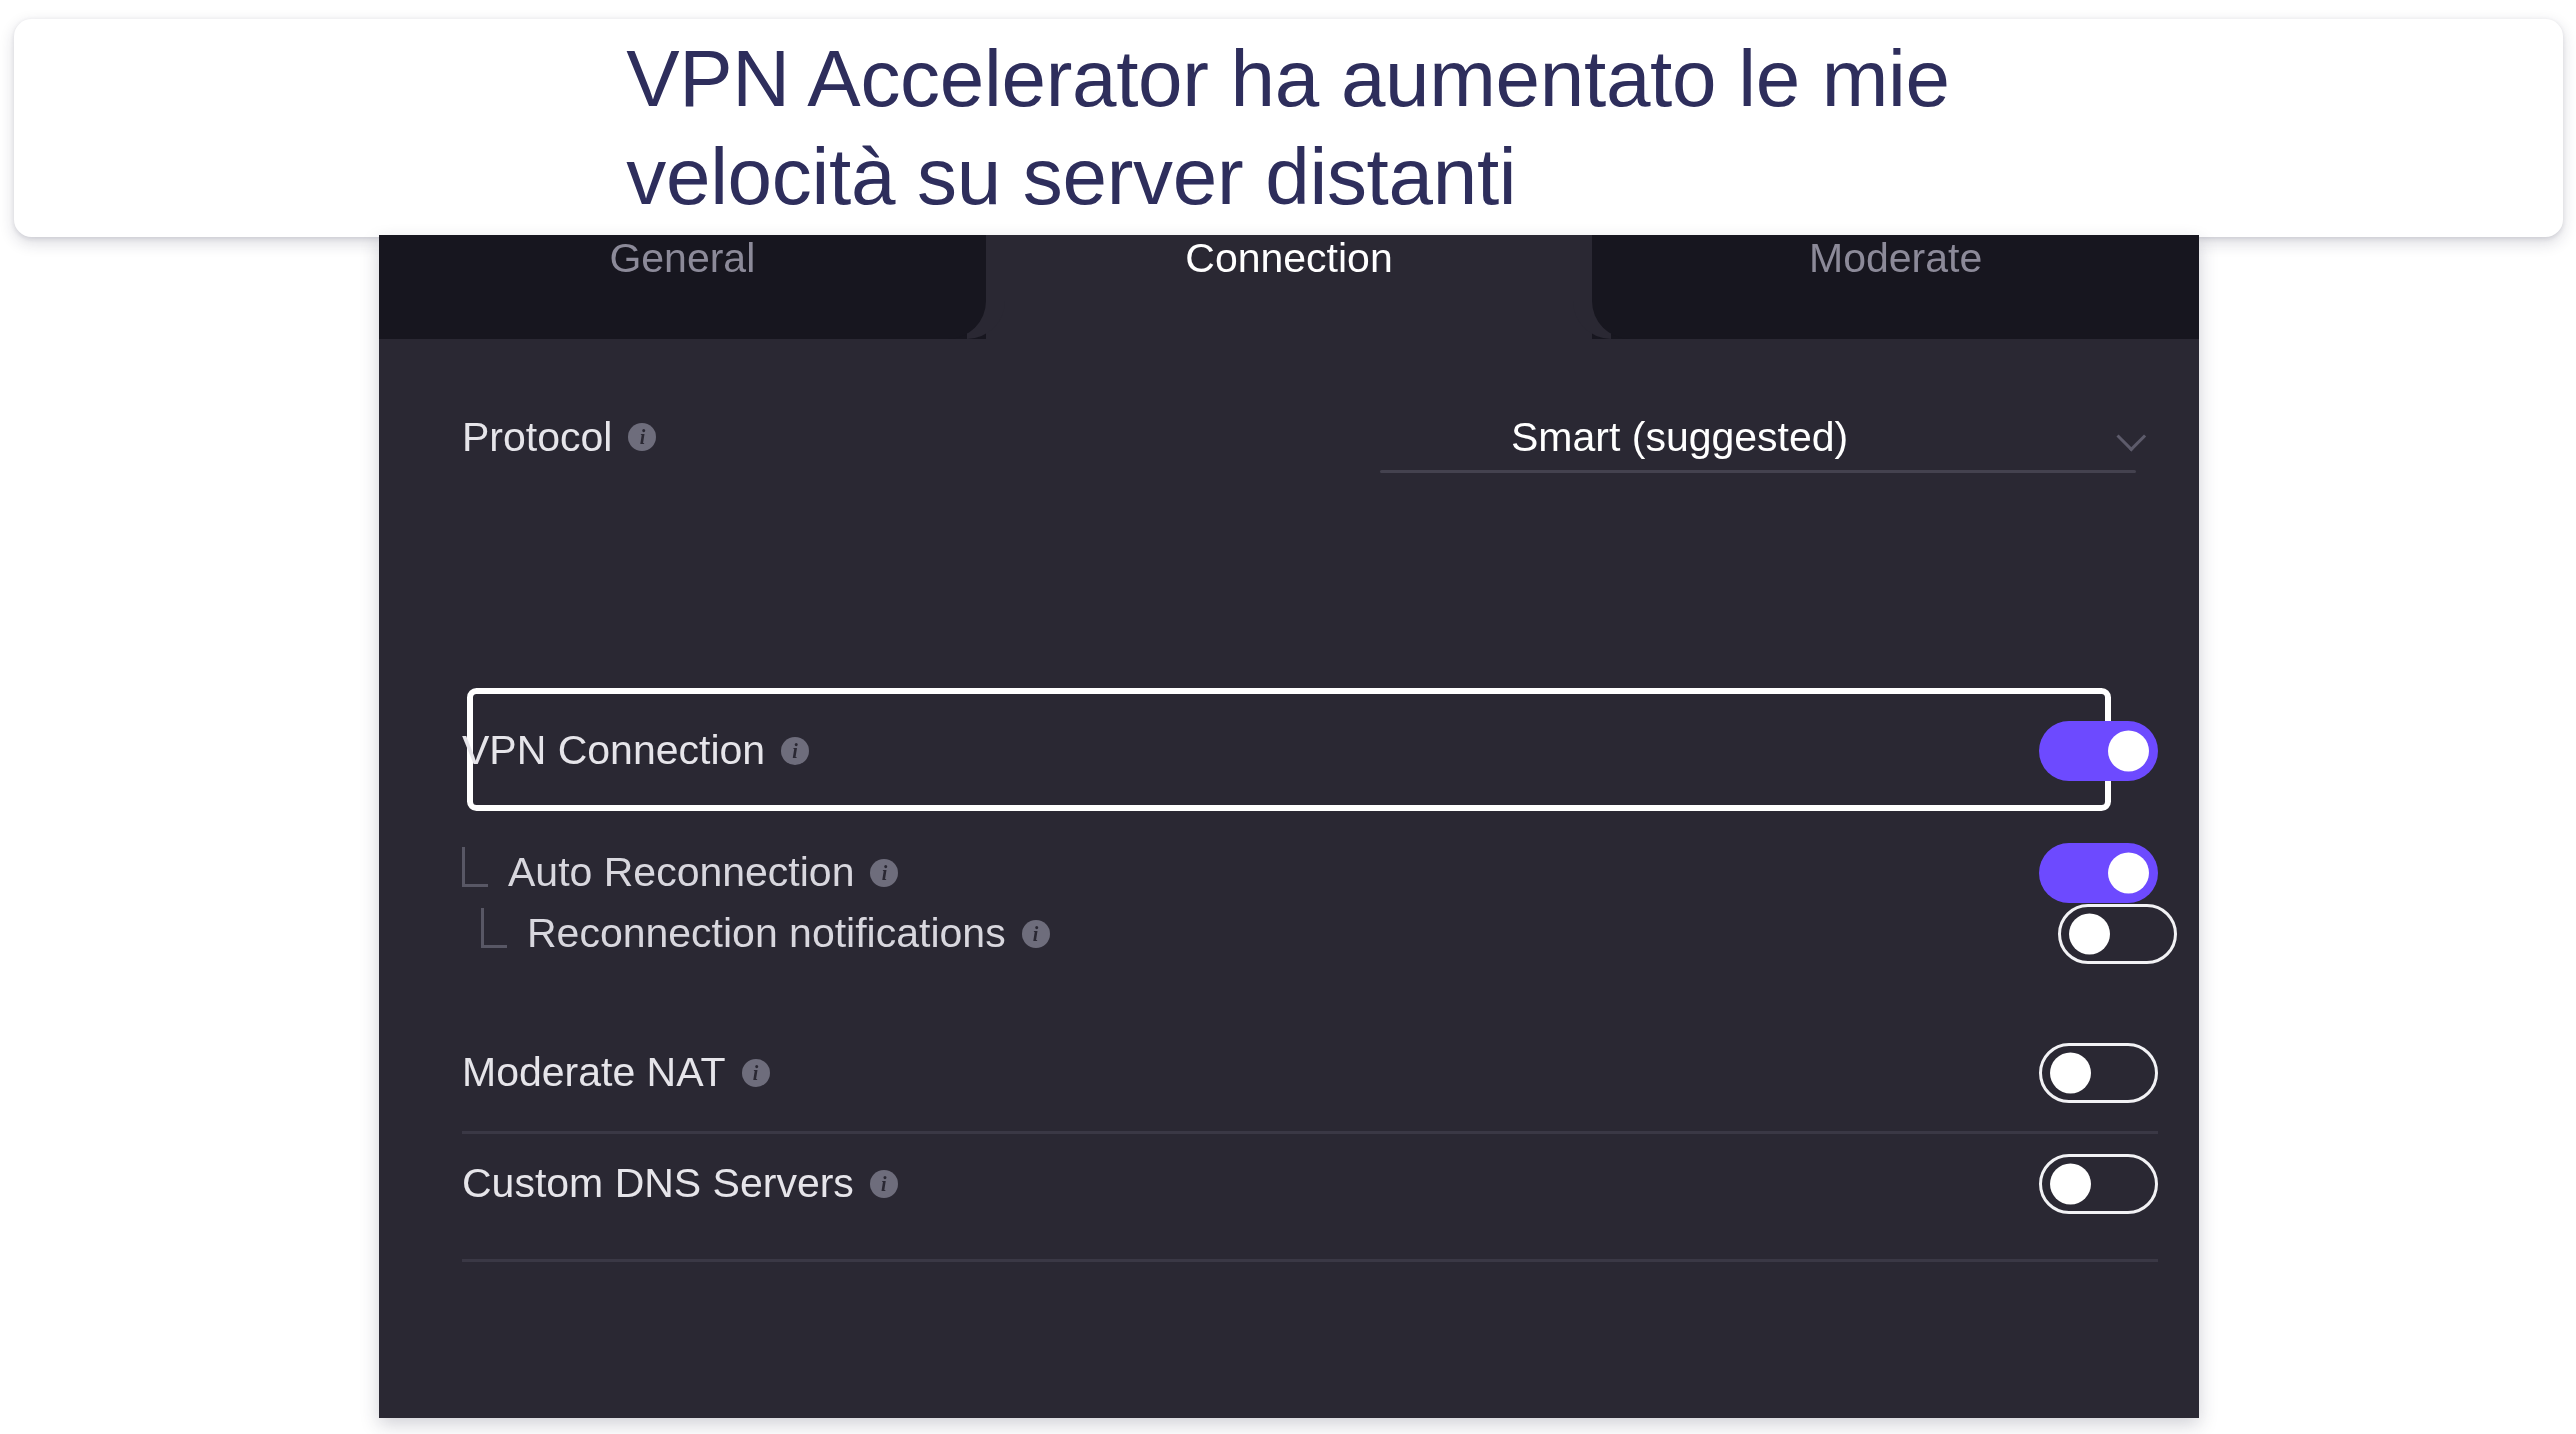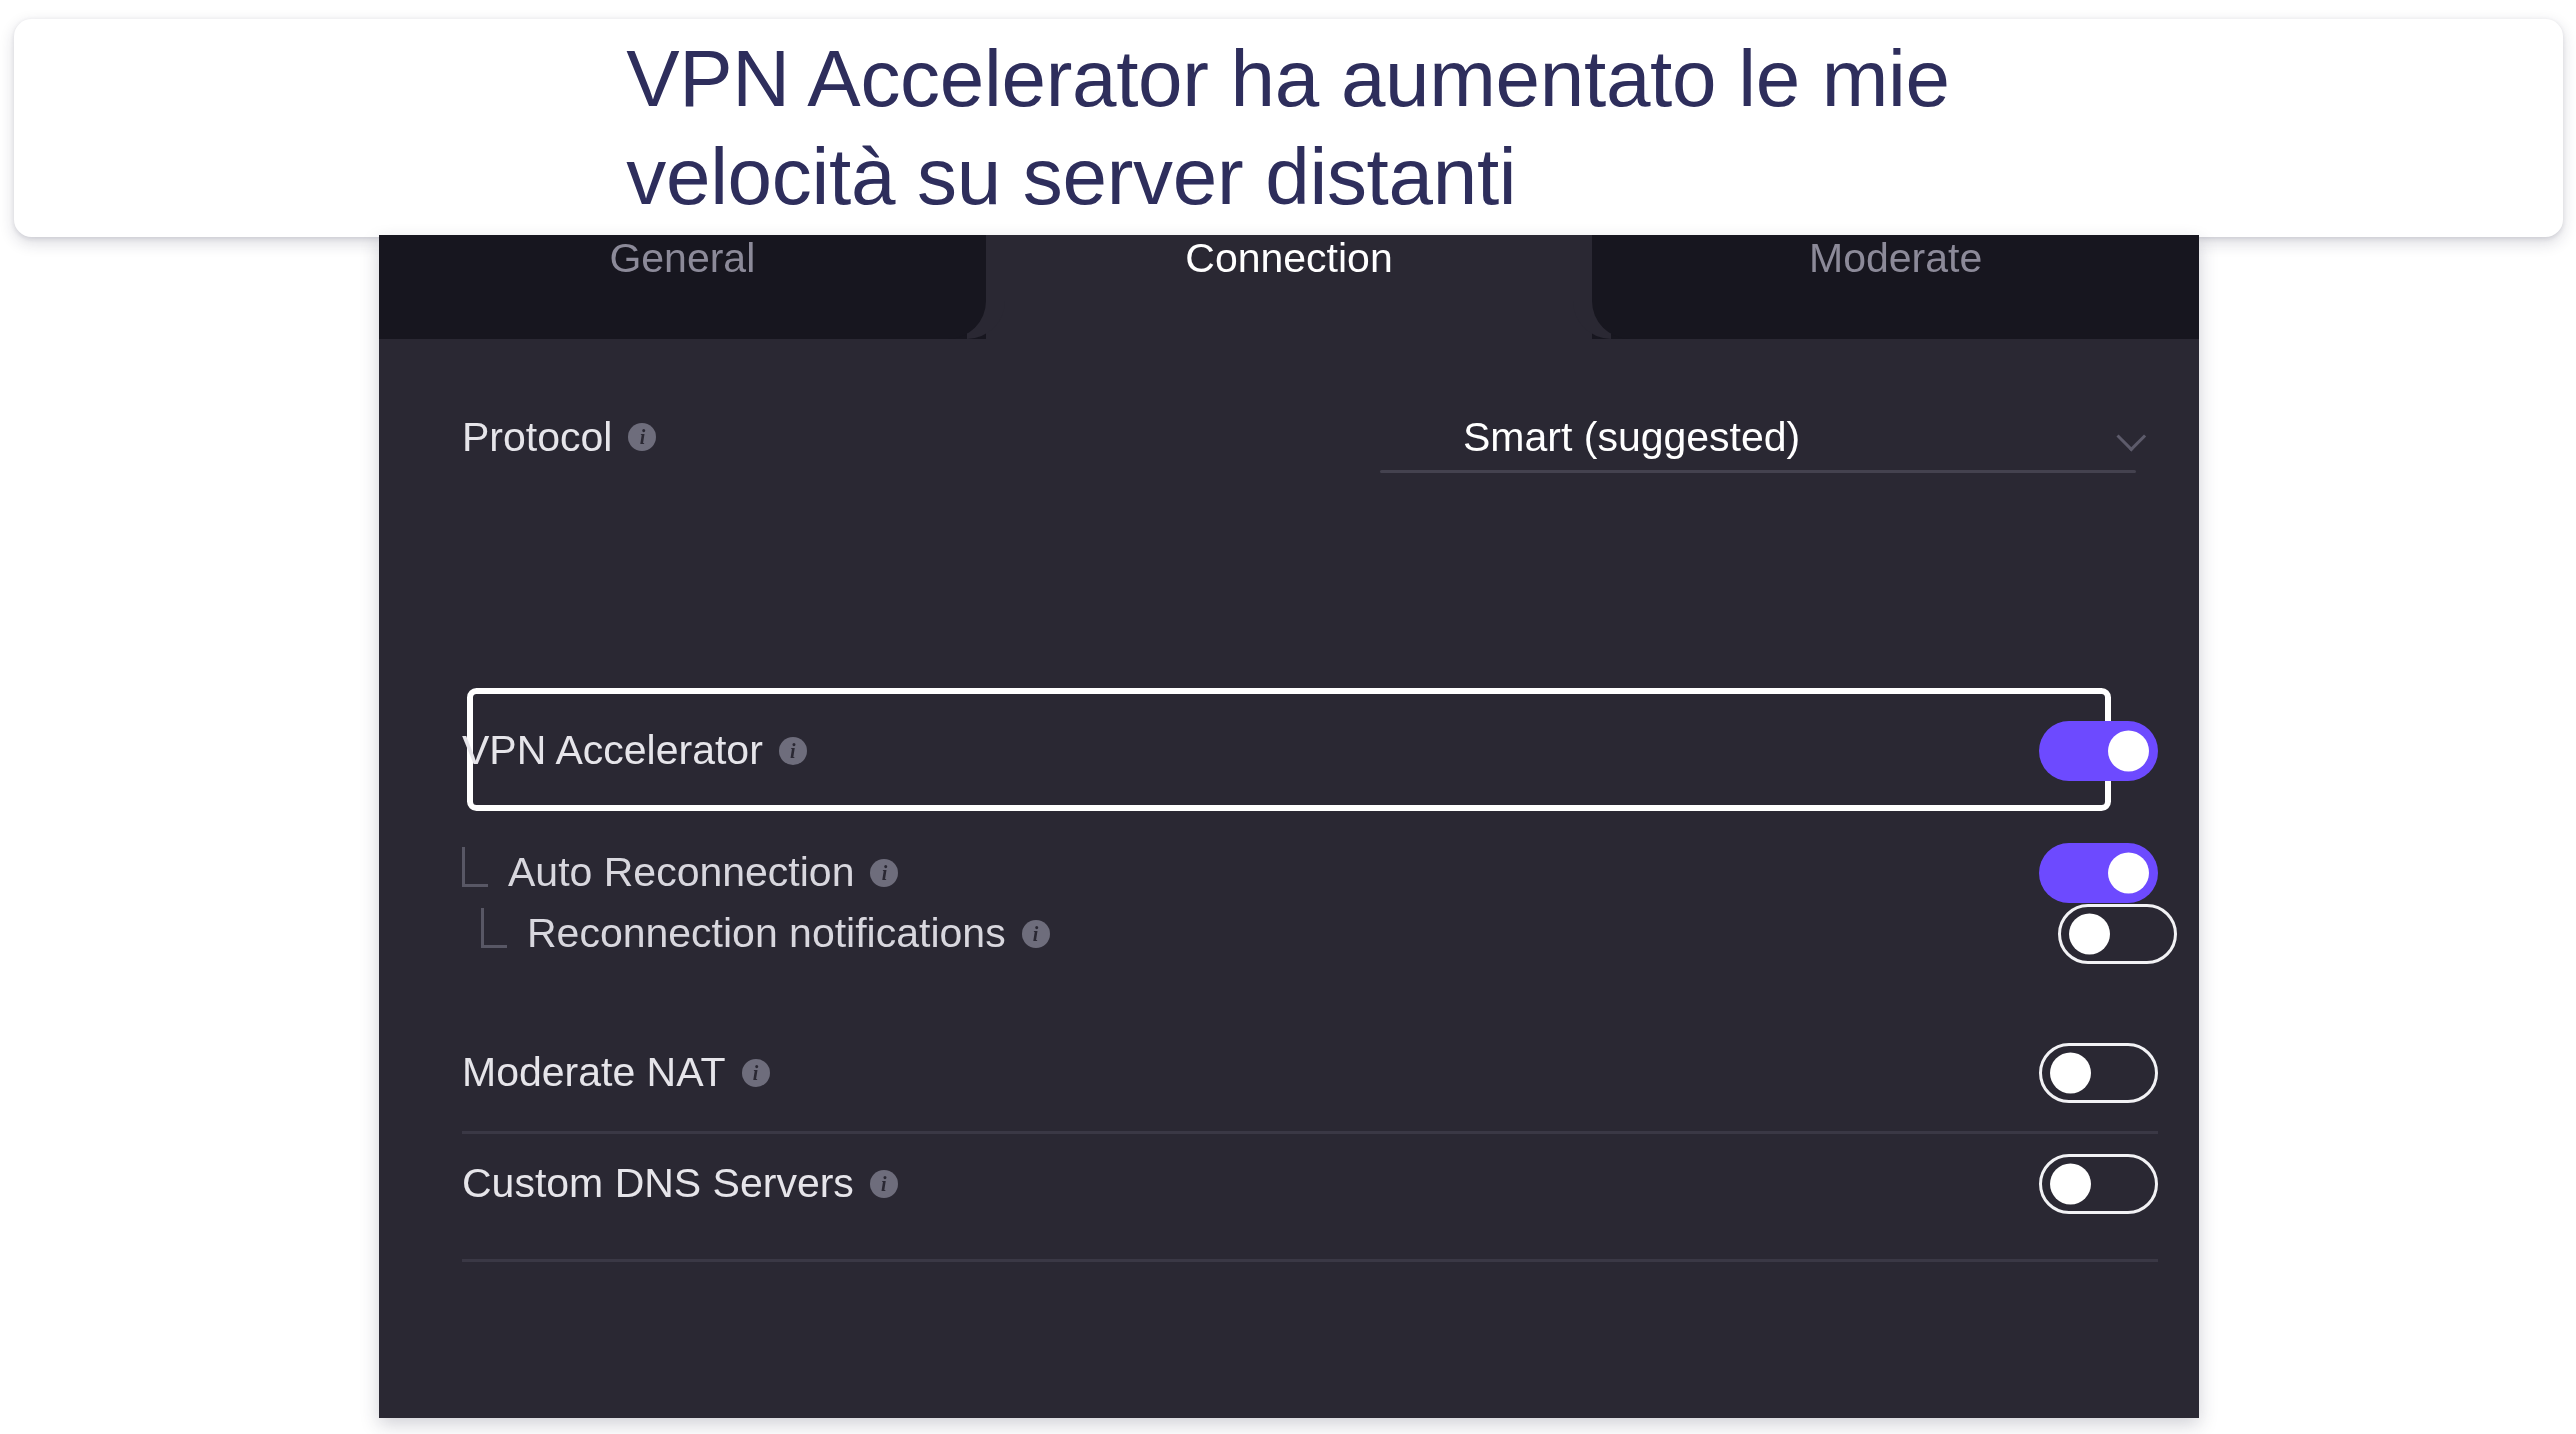--- a/index.html
+++ b/index.html
@@ -188,20 +188,21 @@
     right: 0;
     display: flex;
     align-items: center;
     justify-content: space-between;
     height: 74px;
   }
   #protocol-value {
     font-size: 41px;
     color: #ffffff;
     white-space: nowrap;
+    margin-left: 48px;
   }
   #protocol-underline {
     position: absolute;
     left: 1001px;
     width: 756px;
     top: 131px;
     height: 3.4px;
     background: #44424f;
     border-radius: 2px;
   }
@@ -288,21 +289,21 @@
         <span id="protocol-value">Smart (suggested)</span>
         <span class="chevron"></span>
       </div>
     </div>
     <div id="protocol-underline"></div>
 
     <div id="highlight-box"></div>
 
     <div class="row" id="vpn-accel-row">
       <div class="row-label">
-        <span>VPN Accelerator</span>
+        <span>VPN Connection</span>
         <span class="info-icon">
           <span>i</span>
         </span>
       </div>
       <div class="toggle on">
         <div class="knob"></div>
       </div>
     </div>
 
     <div class="row sub-row" id="auto-recon-row">

